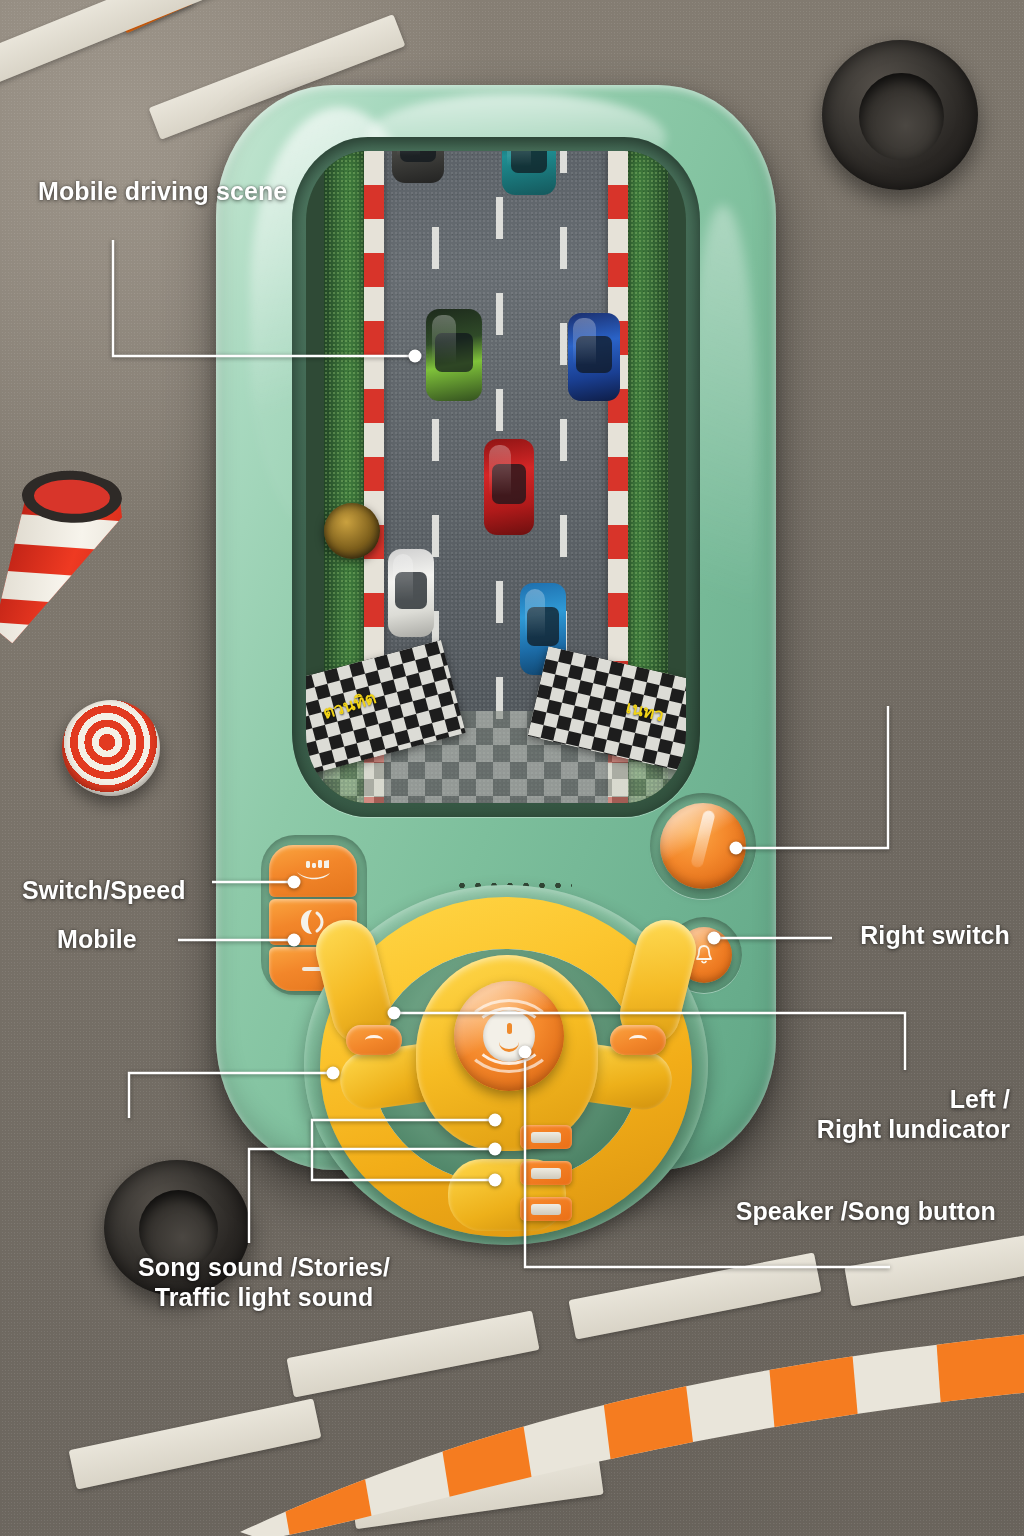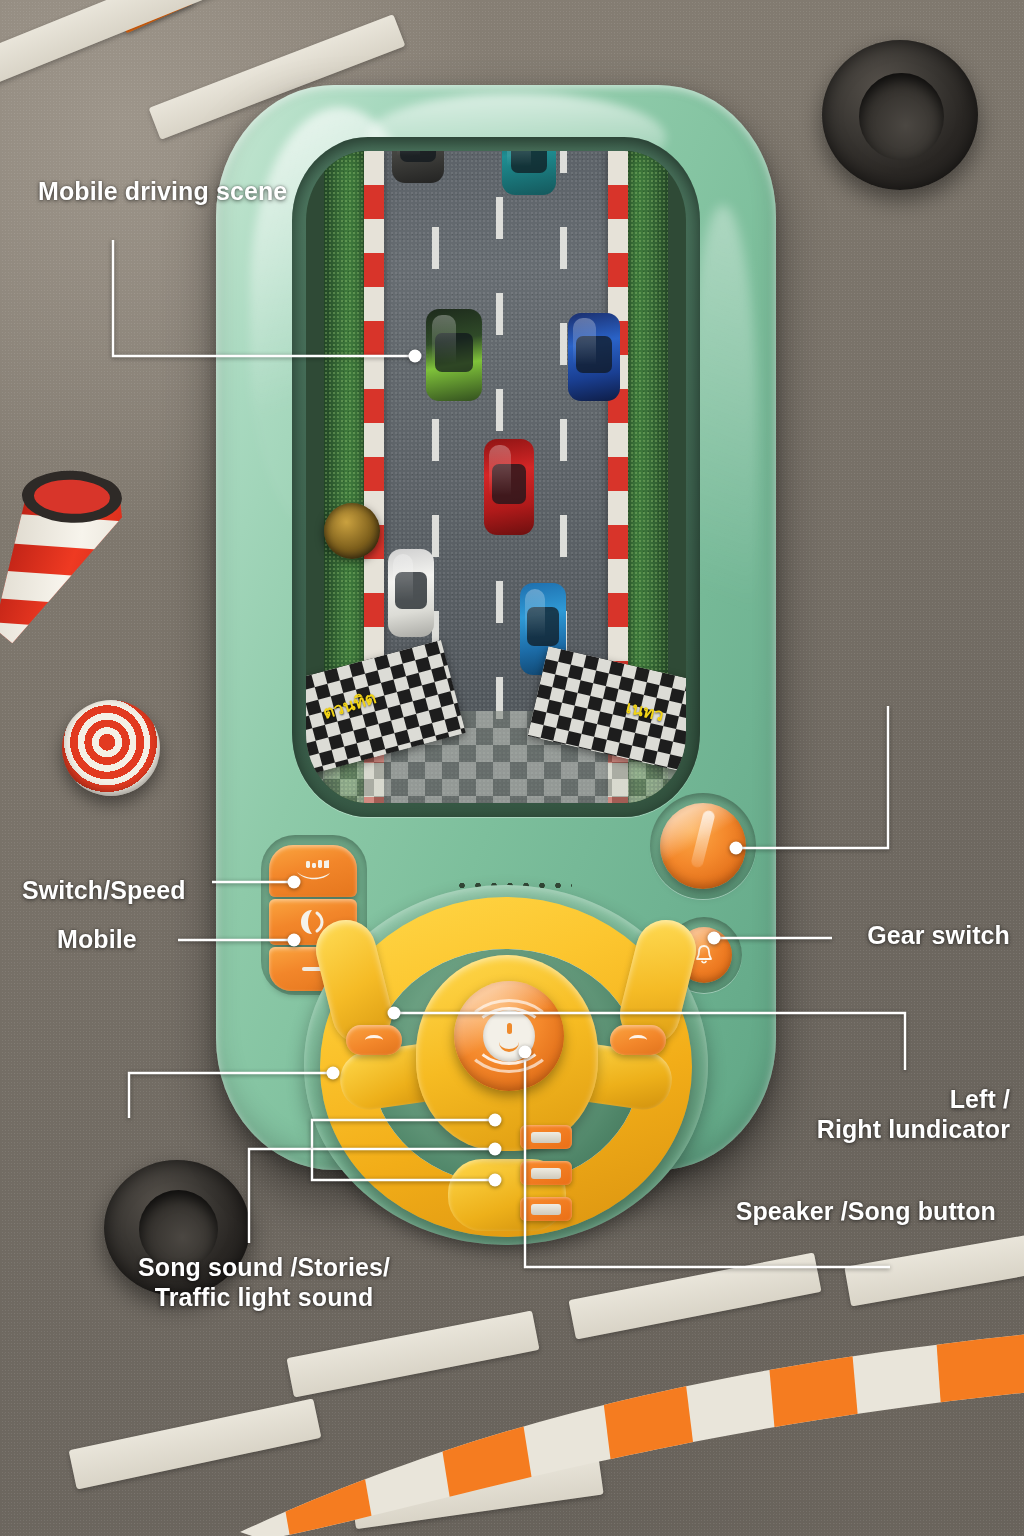--- a/index.html
+++ b/index.html
@@ -631,21 +631,21 @@
       <circle cx="495" cy="1120" r="6.5"></circle>
       <path d="M312,1149 L489,1149"></path>
       <circle cx="495" cy="1149" r="6.5"></circle>
       <path d="M312,1149 L312,1180 L489,1180"></path>
       <circle cx="495" cy="1180" r="6.5"></circle>
     </svg>
 
     <div class="label" style="left:38px; top:176px;">Mobile driving scene</div>
 
 
-    <div class="label right" style="right:14px; top:920px; width:300px;">Gear switch</div>
+    <div class="label right" style="right:14px; top:920px; width:300px;">Right switch</div>
 
     <div class="label" style="left:22px; top:866px;margin-top:9px;">Switch/Speed</div>
 
     <div class="label" style="left:57px; top:924px;">Mobile</div>
 
     <div class="label right" style="right:14px; top:1084px; width:420px;">Left /
 Right lundicator</div>
 
     <div class="label right" style="right:28px; top:1196px; width:460px;">Speaker /Song button</div>
 

